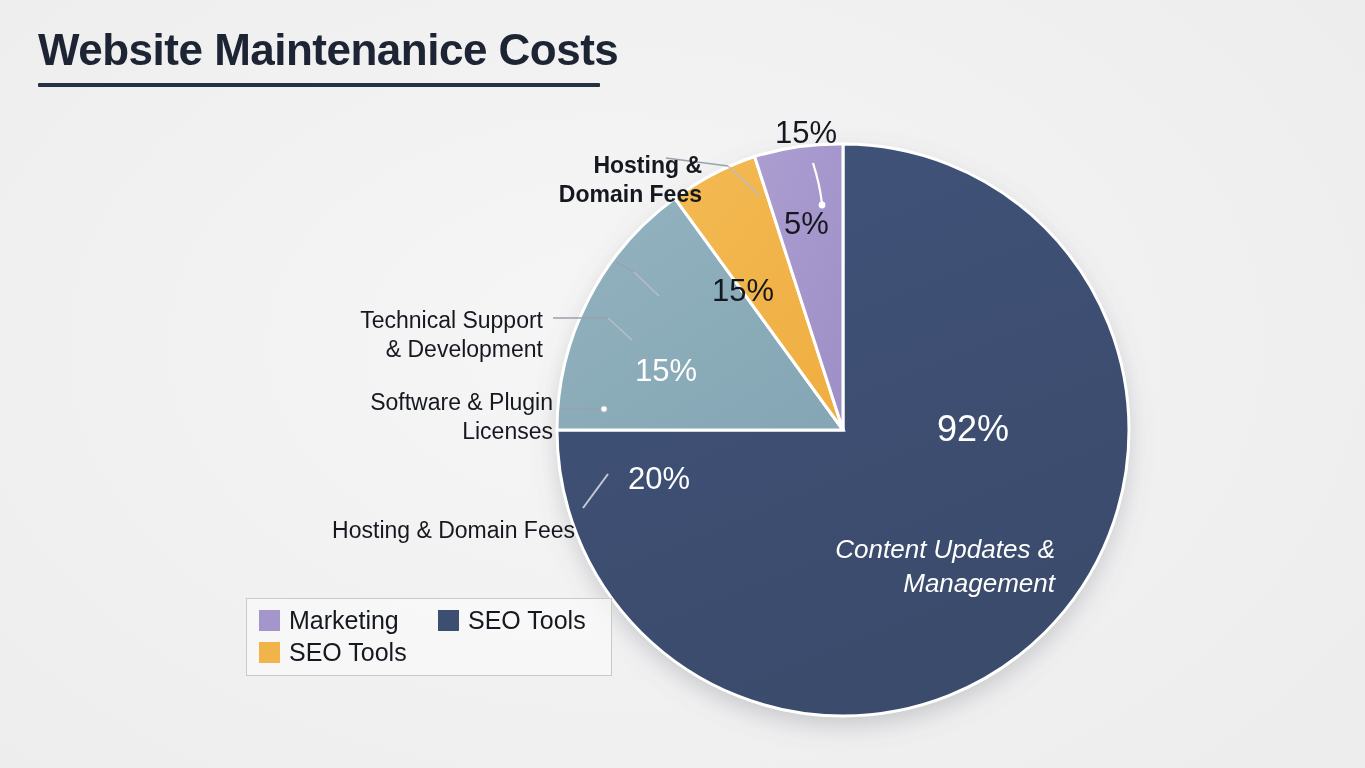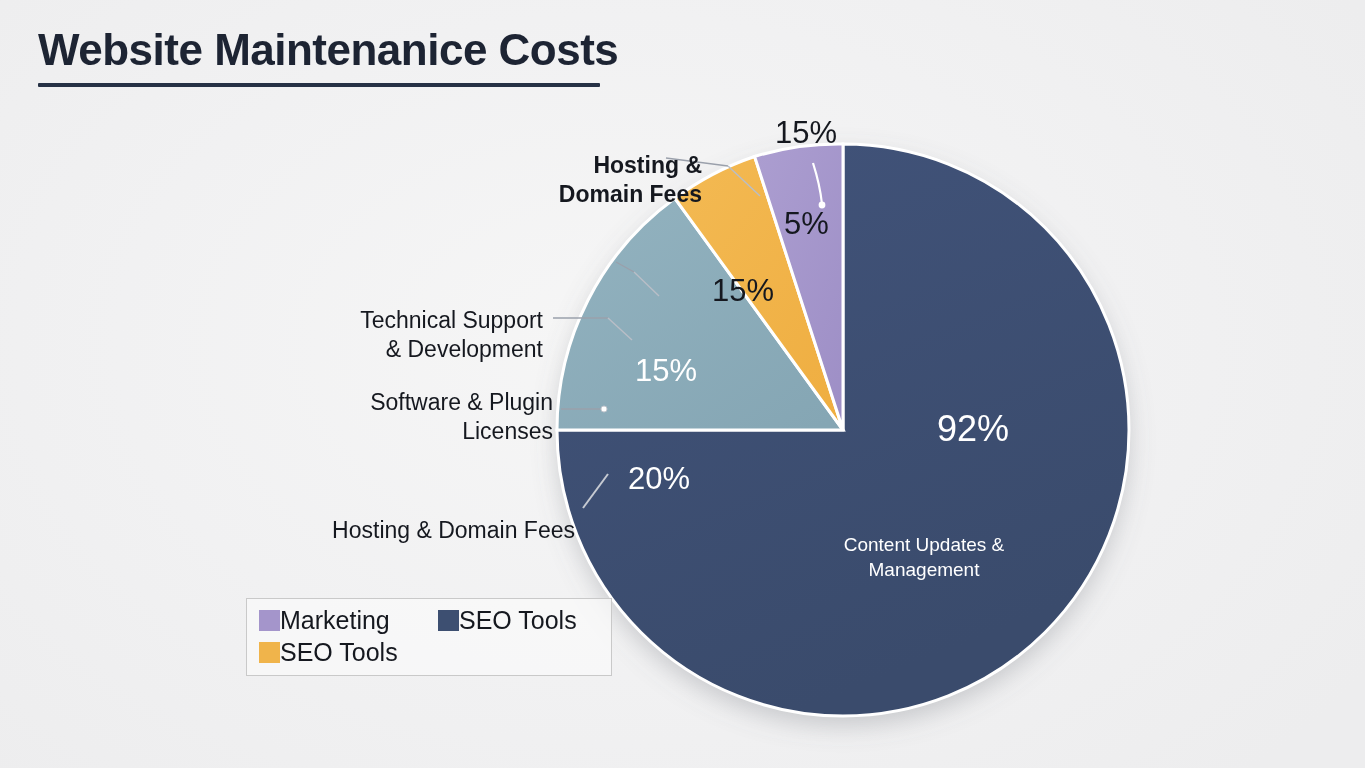--- a/index.html
+++ b/index.html
@@ -73,24 +73,25 @@
     position: absolute;
     font-weight: normal;
     white-space: nowrap;
   }
   .pct.light { color: #ffffff; }
   .pct.dark { color: #15181f; }
 
   .inner-label {
     position: absolute;
     color: #ffffff;
-    font-size: 19px;
+    font-size: 26px;
     line-height: 1.3;
-    text-align: center;
+    text-align: right;
     white-space: pre-line;
+    font-style: italic;
   }
 
   
   #legend {
     position: absolute;
     left: 246px;
     top: 598px;
     width: 366px;
     box-sizing: border-box;
     border: 1px solid #c9c9c9;
@@ -98,20 +99,21 @@
     padding: 8px 10px 9px 12px;
     display: grid;
     grid-template-columns: 1fr 1fr;
     grid-auto-rows: auto;
     column-gap: 16px;
     row-gap: 4px;
   }
   .legend-item {
     display: flex;
     align-items: center;
+    gap: 9px;
   }
   .legend-swatch {
     width: 21px;
     height: 21px;
     flex: 0 0 auto;
   }
   .legend-label {
     font-size: 25px;
     color: #15181f;
     line-height: 1.1;

